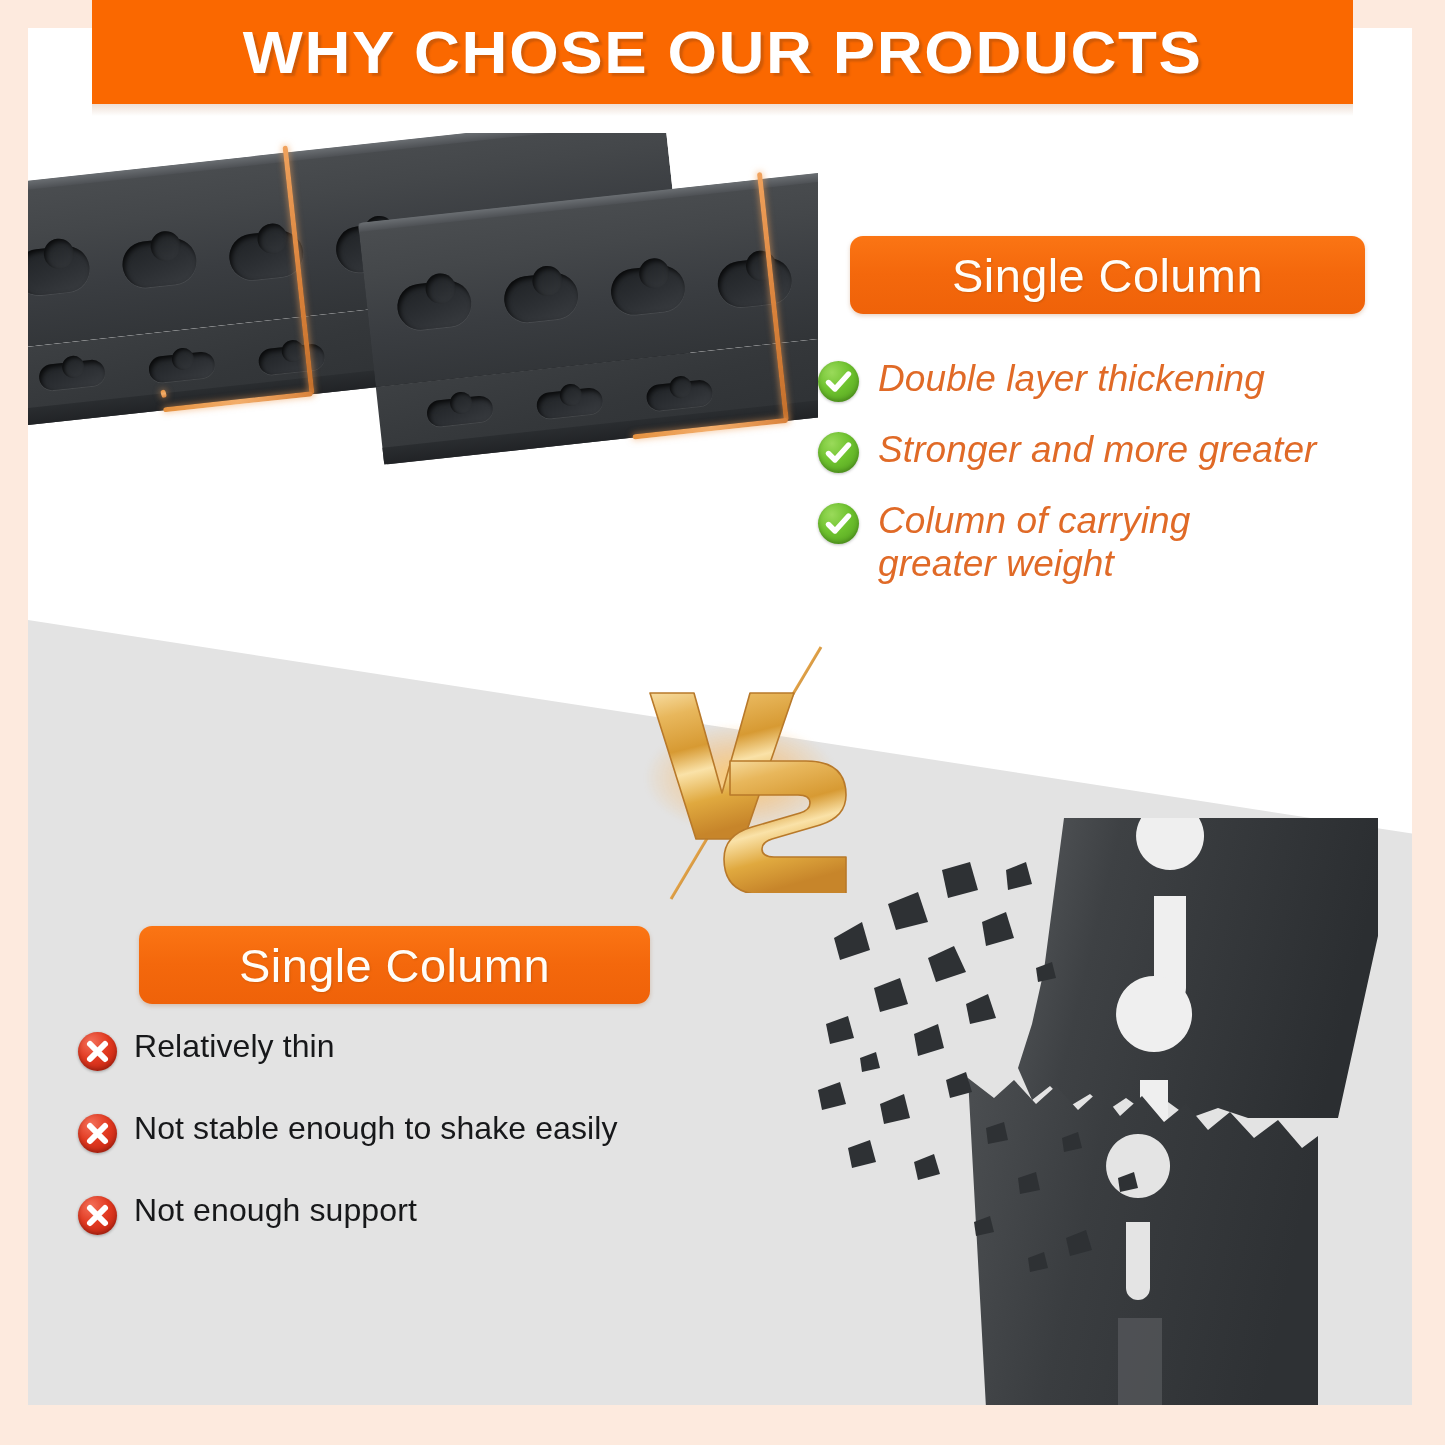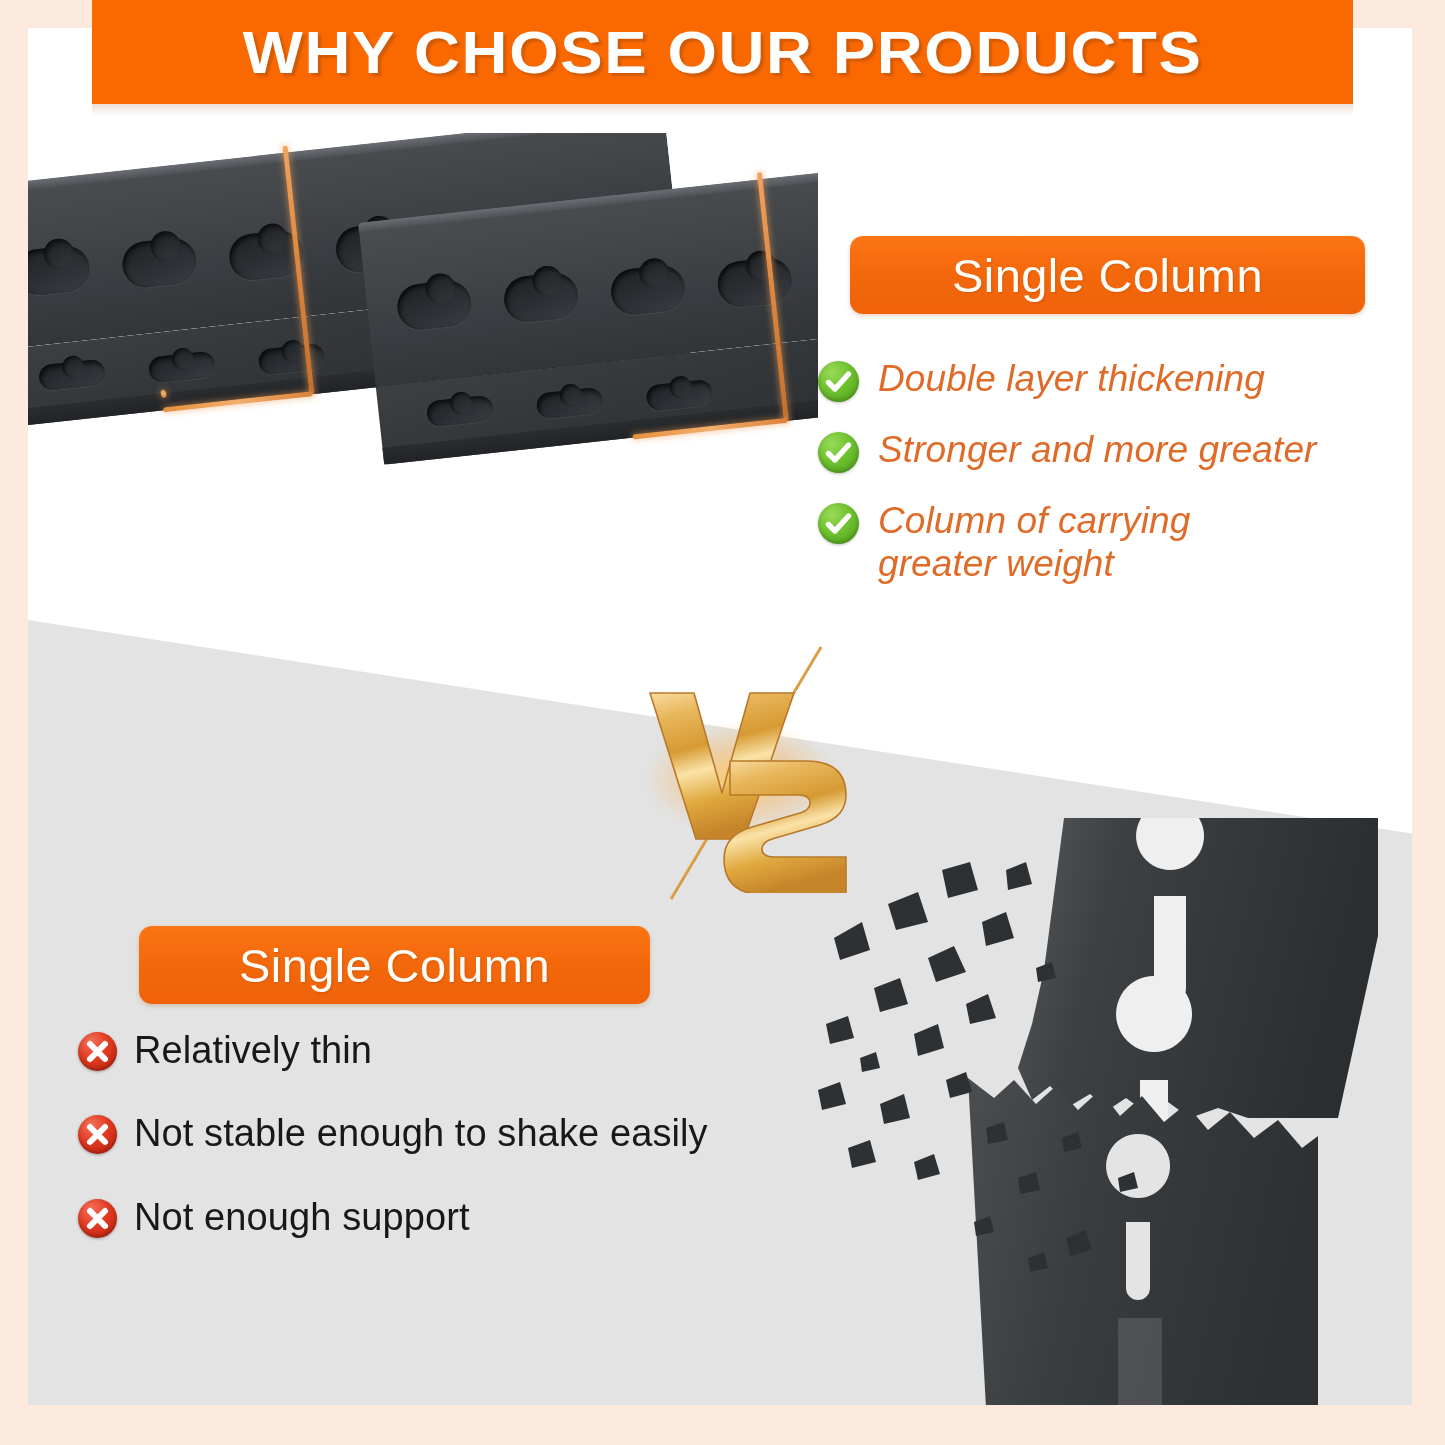--- a/index.html
+++ b/index.html
@@ -201,21 +201,21 @@
   }
   .bullet-text {
     font-size:37px;
     line-height:1.17;
     letter-spacing:.1px;
   }
   .pro .bullet-text { color:#e06a27; }
   .con .bullet-text { color:#17181a; }
   #cons-list .bullet { margin-bottom:39px; }
   #cons-list .bullet-icon { width:39px; height:39px; margin-right:17px; }
-  #cons-list .bullet-text { font-size:38px; }
+  #cons-list .bullet-text { font-size:32px; }
 
   .ico-check, .ico-x {
     position:absolute; left:0; top:0; width:100%; height:100%;
     border-radius:50%;
   }
   .ico-check {
     background:radial-gradient(circle at 34% 28%, #9ada5a 0%, #6ec22e 45%, #4f9c1d 100%);
     box-shadow:inset 0 -2px 4px rgba(0,0,0,.22), 0 1px 3px rgba(0,0,0,.25);
   }
   .ico-x {

